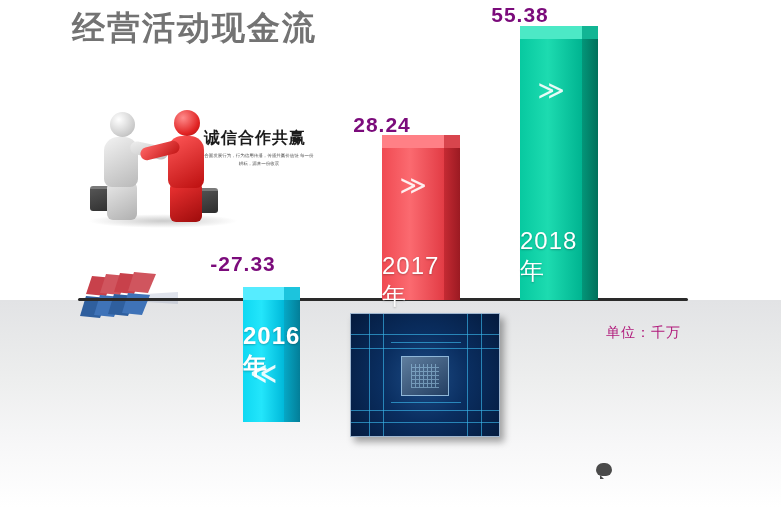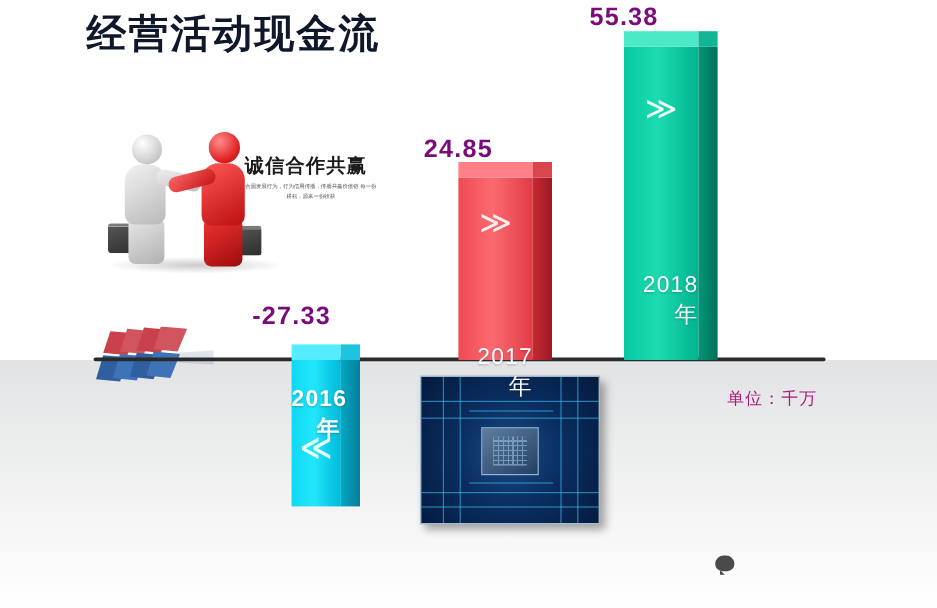--- a/index.html
+++ b/index.html
@@ -14,21 +14,21 @@
     background:linear-gradient(180deg,#e2e3e5 0%,#eceded 35%,#f7f7f8 70%,#ffffff 100%);
   }
   #floor-line{
     position:absolute;left:78px;top:298px;width:610px;height:3px;
     background:#2a2a2a;border-radius:2px;
   }
 
   
   #title{
     position:absolute;left:72px;top:6px;
-    font-size:33px;font-weight:bold;color:#0f172a;
+    font-size:33px;font-weight:bold;color:#737373;
     letter-spacing:2px;
     text-shadow:1px 1px 0 #ffffff;
     white-space:nowrap;
   }
 
   
   #handshake{position:absolute;left:82px;top:104px;width:240px;height:126px;text-align:center;}
   #hs-slogan{
     position:absolute;left:122px;top:24px;
     font-size:16px;font-weight:bold;color:#1b1b1b;letter-spacing:1px;
@@ -89,22 +89,22 @@
     opacity:.55;
   }
 
   
   .bar{position:absolute;}
   .bar .face{position:absolute;left:0;top:0;width:100%;height:100%;}
   .bar .side{position:absolute;right:-16px;top:0;width:16px;height:100%;}
   .bar .top{position:absolute;left:0;top:-13px;width:100%;height:13px;}
   .bar .toprt{position:absolute;right:-16px;top:-13px;width:16px;height:13px;}
   .bar-label{
-    position:absolute;width:100%;text-align:right;color:#ffffff;
-    font-size:19px;letter-spacing:1px;text-shadow:0 1px 2px rgba(0,0,0,.25);
+    position:absolute;width:100%;text-align:left;color:#ffffff;
+    font-size:24px;letter-spacing:1px;text-shadow:0 1px 2px rgba(0,0,0,.25);
   }
   .bar-value{
     position:absolute;width:140px;text-align:center;
     font-size:21px;font-weight:bold;letter-spacing:1px;
   }
   .chev{position:absolute;width:100%;text-align:center;color:#ffffff;
     font-size:26px;line-height:14px;opacity:.9;}
 
   
   #bar2016{left:243px;top:300px;width:41px;height:122px;font-weight:bold;}
@@ -214,23 +214,23 @@
   <div class="chev" style="top:66px;">≪</div>
 </div>
 <div class="bar-value" id="val2016">-27.33</div>
 
 <div class="bar" id="bar2017">
   <div class="face"></div>
   <div class="side"></div>
   <div class="top"></div>
   <div class="toprt"></div>
   <div class="chev" style="top:30px;">≫</div>
-  <div class="bar-label" style="top:104px;margin-top:35px;">2017年</div>
-</div>
-<div class="bar-value" id="val2017">24.85</div>
+  <div class="bar-label" style="top:104px;">2017年</div>
+</div>
+<div class="bar-value" id="val2017">28.24</div>
 
 <div class="bar" id="bar2018">
   <div class="face"></div>
   <div class="side"></div>
   <div class="top"></div>
   <div class="toprt"></div>
   <div class="chev" style="top:44px;">≫</div>
   <div class="bar-label" style="top:188px;">2018年</div>
 </div>
 <div class="bar-value" id="val2018">55.38</div>

